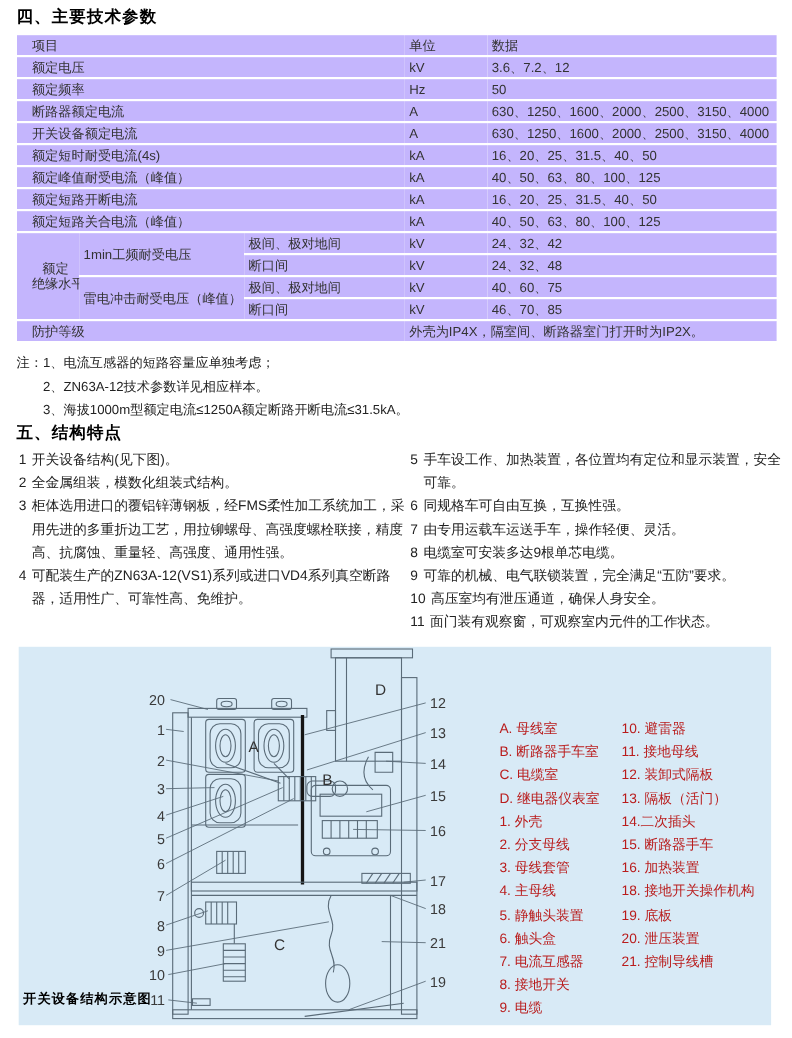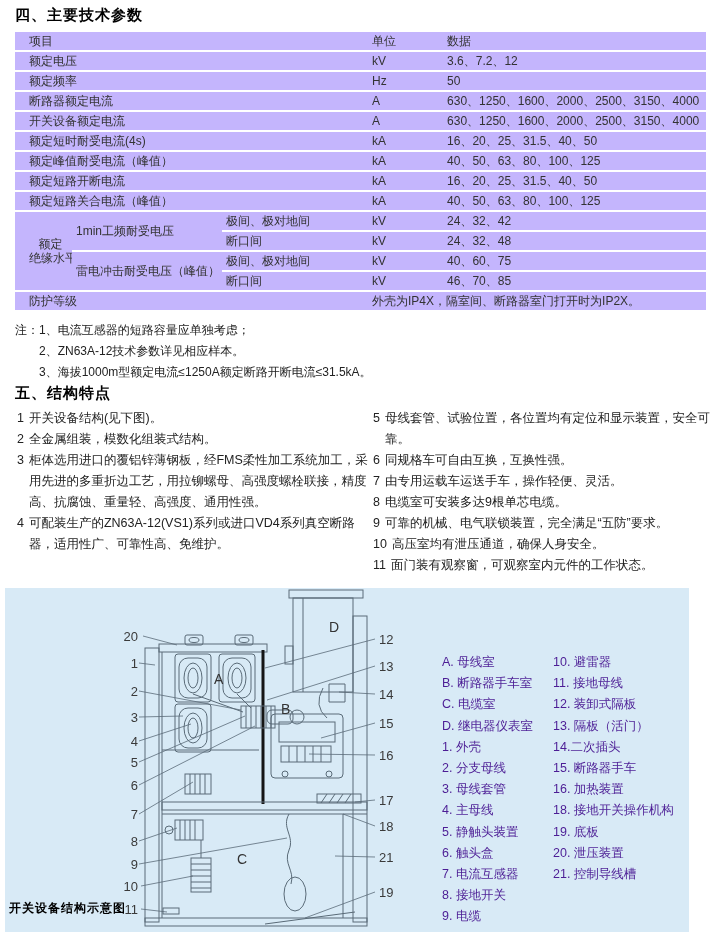--- a/index.html
+++ b/index.html
@@ -18,24 +18,24 @@
   #notes .npre{width:24px;flex:0 0 auto;}
   #notes .nind{margin-left:24px;}
   
   .feat-col{position:absolute;top:408px;font-size:12.5px;line-height:21px;color:#222;}
   #feat-left{left:17px;width:352px;}
   #feat-right{left:373px;width:342px;}
   .feat{display:flex;}
   .feat .num{flex:0 0 auto;margin-right:5px;}
   .feat .txt{flex:1 1 auto;}
   
-  #panel{position:absolute;left:5px;top:588px;width:684px;height:344px;background:#d8eaf6;}
+  #panel{position:absolute;left:17px;top:588px;width:684px;height:344px;background:#d8eaf6;}
   #diagram-svg{position:absolute;left:0;top:0;}
   .legend{position:absolute;top:64px;margin:0;padding:0;list-style:none;
-          font-size:12.5px;line-height:21.2px;color:#4c1d95;}
+          font-size:12.5px;line-height:21.2px;color:#b91c1c;}
   #legend1{left:437px;width:110px;}
   #legend2{left:548px;width:140px;}
   #caption{position:absolute;left:4px;top:312px;font-size:12px;font-weight:bold;color:#000;letter-spacing:1px;}
   .dl{stroke:#5a6b78;stroke-width:1;fill:none;}
   .dlb{stroke:#5a6b78;stroke-width:0.8;fill:none;}
   .num-label{font-size:13px;fill:#3a3a3a;}
   .comp-label{font-size:14px;fill:#333;}
 </style>
 </head>
 <body>
@@ -157,21 +157,21 @@
     </div>
     <div class="feat">
       <span class="num">4</span>
       <div class="txt">可配装生产的ZN63A-12(VS1)系列或进口VD4系列真空断路器，适用性广、可靠性高、免维护。</div>
     </div>
   </div>
 
   <div id="feat-right" class="feat-col">
     <div class="feat">
       <span class="num">5</span>
-      <div class="txt">母线套管、试验位置，各位置均有定位和显示装置，安全可靠。</div>
+      <div class="txt">手车设工作、加热装置，各位置均有定位和显示装置，安全可靠。</div>
     </div>
     <div class="feat">
       <span class="num">6</span>
       <div class="txt">同规格车可自由互换，互换性强。</div>
     </div>
     <div class="feat">
       <span class="num">7</span>
       <div class="txt">由专用运载车运送手车，操作轻便、灵活。</div>
     </div>
     <div class="feat">

